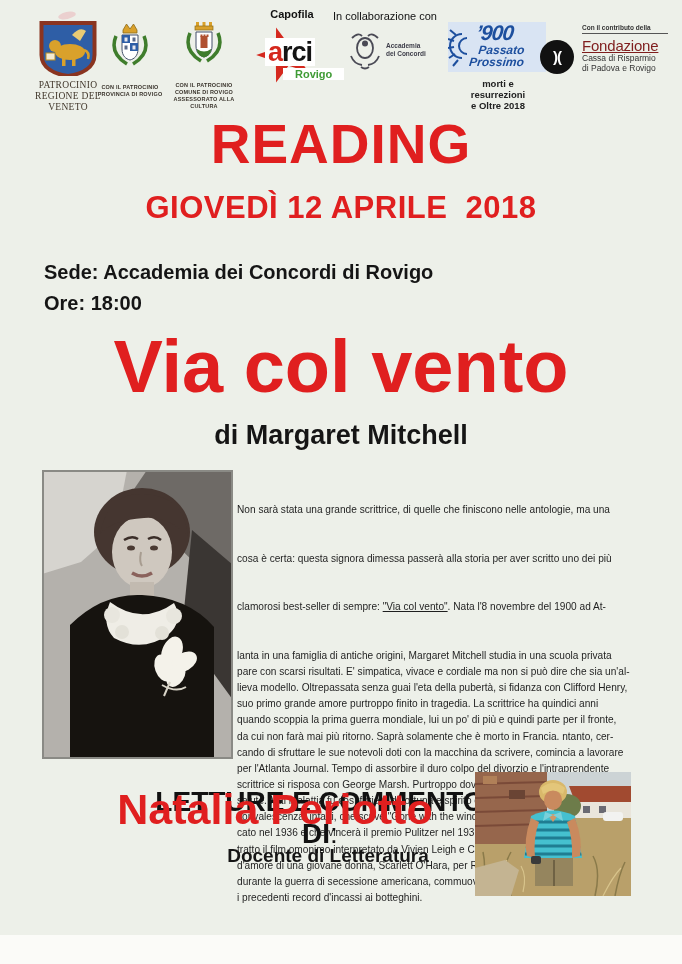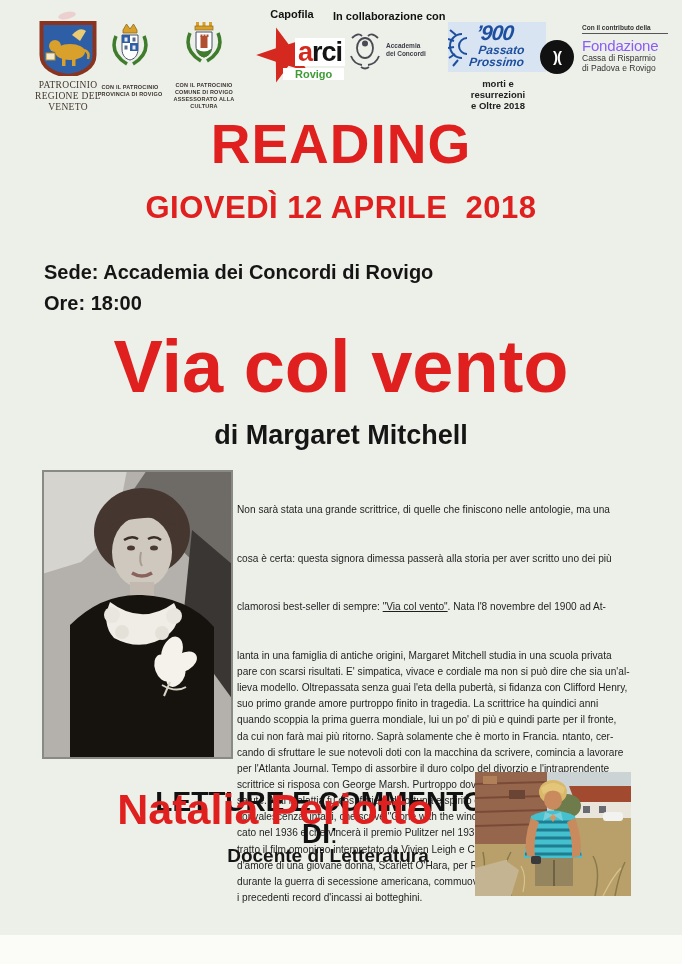--- a/index.html
+++ b/index.html
@@ -14,38 +14,38 @@
 
   
   .logo-block { position:absolute; text-align:center; }
   .veneto { left:16px; top:20px; width:104px; }
   .veneto .cap { font-family:"Liberation Serif", serif; font-size:9.5px; line-height:11px; color:#41372b; letter-spacing:.3px; }
   .provincia { left:96px; top:20px; width:68px; }
   .comune { left:166px; top:16px; width:76px; }
   .tinycap { font-size:5.5px; font-weight:bold; color:#3a342c; line-height:7px; margin-top:4px; letter-spacing:.2px; }
   .capofila { left:252px; top:8px; width:80px; font-size:11px; font-weight:bold; color:#111; text-align:center; }
   .arci-wrap { left:250px; top:24px; width:86px; height:64px; }
-  .arci-text { position:absolute; left:15px; top:14px; font-size:27px; font-weight:bold; letter-spacing:-1px; background:#fff; padding:0 3px; line-height:28px;margin-left:30px; }
+  .arci-text { position:absolute; left:15px; top:14px; font-size:27px; font-weight:bold; letter-spacing:-1px; background:#fff; padding:0 3px; line-height:28px; }
   .arci-text .a { color:#d5281e; } .arci-text .rci { color:#141414; }
   .arci-city { position:absolute; left:33px; top:44px; font-size:11px; font-weight:bold; color:#3f9b35; background:#fff; padding:0 12px; }
-  .collab { left:333px; top:10px; width:120px; font-size:11px; font-weight:bold; color:#111; }
+  .collab { left:333px; top:10px; width:120px; font-size:11px; font-weight:normal; color:#111; }
   .accademia { left:348px; top:30px; width:90px; display:flex; }
   .acc-text { margin-left:4px; margin-top:12px; font-size:6.5px; font-weight:bold; color:#3c3c48; line-height:8px; text-align:left; }
   .nove-box { left:448px; top:22px; width:98px; height:50px; background:#d9e4f3; }
   .nove-text { position:absolute; left:27px; top:0; transform:skewX(-6deg); color:#1d4f9e; text-align:left; }
   .nove-big { font-size:21px; font-weight:800; font-style:italic; letter-spacing:-1px; line-height:21px; }
   .nove-l2 { font-size:12px; font-weight:800; font-style:italic; line-height:12px; margin:1px 0 0 4px; }
   .nove-l3 { font-size:12px; font-weight:800; font-style:italic; line-height:12px; margin-left:-4px; }
   .nove-sub { left:448px; top:78px; width:100px; font-size:9.5px; font-weight:800; color:#222; line-height:11px; text-align:center; }
   .fond { left:540px; top:24px; width:142px; }
   .fond-circle { position:absolute; left:0; top:16px; width:34px; height:34px; border-radius:50%; background:#111; color:#fff;
                  font-size:15px; font-weight:bold; line-height:34px; text-align:center; letter-spacing:-1px; }
   .fond-col { margin-left:42px; text-align:left; }
   .fond-pre { font-size:6.5px; color:#333; font-weight:bold; border-bottom:1px solid #555; padding-bottom:2px; width:86px; }
-  .fond-name { font-size:15px; color:#8b5cf6; margin-top:3px; letter-spacing:-.2px; }
+  .fond-name { font-size:15px; color:#7f1d1d; margin-top:3px; letter-spacing:-.2px;text-decoration:underline; }
   .fond-sub { font-size:8.5px; color:#333; line-height:9.5px; }
   .scan-mark { left:58px; top:12px; width:18px; height:7px; background:#e8a8b0; opacity:.45; border-radius:50%; transform:rotate(-12deg); }
 
   
   .reading { top:112px; left:0; width:100%; font-size:55px; font-weight:900; letter-spacing:1px; }
   .date    { top:190px; left:0; width:100%; font-size:31px; font-weight:900; white-space:pre; letter-spacing:.5px; }
   .venue   { left:44px; top:261px; font-size:20px; font-weight:800; color:#151515; }
   .time    { left:44px; top:292px; font-size:20px; font-weight:800; color:#151515; }
   .title   { top:324px; left:0; width:100%; font-size:74px; font-weight:700; letter-spacing:0; }
   .author  { top:420px; left:0; width:100%; font-size:27px; font-weight:800; color:#151515; }

